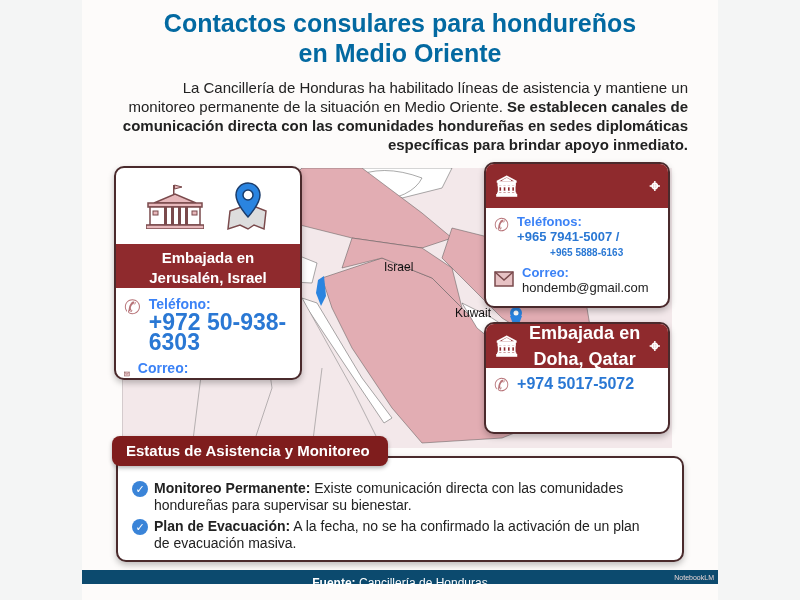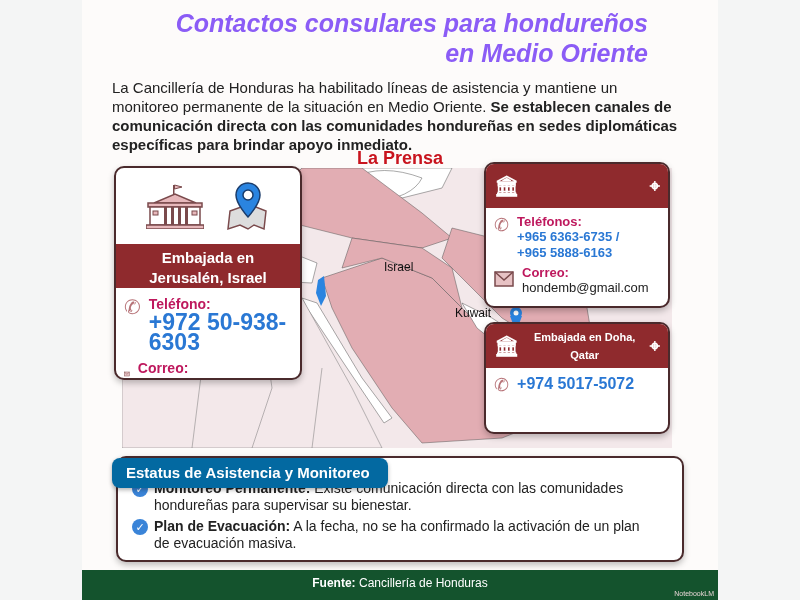--- a/index.html
+++ b/index.html
@@ -1,52 +1,51 @@
 <!DOCTYPE html>
 <html><head>
 <meta charset="utf-8">
 <style>
   * { box-sizing: border-box; margin: 0; padding: 0; }
   html, body { width: 800px; height: 600px; overflow: hidden; }
   body { background: #f4f5f5; font-family: "Liberation Sans", "DejaVu Sans", sans-serif; position: relative; }
   .panel { position: absolute; left: 82px; top: 0; width: 636px; height: 600px; background: #fdfbfa; }
-  .title { position: absolute; left: 0; top: 8px; width: 636px; text-align: right; color: #8b5cf6; font-weight: bold; font-size: 25px; line-height: 30px; font-style: italic; }
-  .intro { position: absolute; left: 30px; top: 78px; width: 576px; text-align: left; color: #222; font-size: 15px; line-height: 19px; }
+  .title { position: absolute; left: 0; top: 8px; width: 636px; text-align: center; color: #0369a1; font-weight: bold; font-size: 25px; line-height: 30px; }
+  .intro { position: absolute; left: 30px; top: 78px; width: 576px; text-align: right; color: #222; font-size: 15px; line-height: 19px; }
   .intro b { font-weight: bold; }
   .brand { position: absolute; left: 0; top: 148px; width: 636px; text-align: center; color: #c8141e; font-weight: bold; font-size: 18px; }
   .map { position: absolute; left: 40px; top: 168px; width: 550px; height: 280px; background: #f2e6e8; overflow: hidden; }
   .map svg { position: absolute; left: 0; top: 0; }
   .map-label { position: absolute; font-size: 12px; font-weight: normal; color: #111; }
   .card { position: absolute; background: #fff; border: 2px solid #4a2a2c; border-radius: 10px; box-shadow: 0 3px 6px rgba(0,0,0,.25); overflow: hidden; }
   .card-head { background: #8f2a2d; color: #fff; font-weight: bold; text-align: center; }
-  .lbl { font-weight: bold; color: #be185d; }
+  .lbl { font-weight: bold; color: #3b82f6; }
   .phone { color: #2a78d4; font-weight: bold; }
   .email { color: #222; }
   .row { display: flex; align-items: flex-start; gap: 8px; }
   .status { position: absolute; left: 34px; top: 456px; width: 568px; height: 106px; background: #fff; border: 2px solid #4a2a2c; border-radius: 10px; box-shadow: 0 3px 6px rgba(0,0,0,.25); }
-  .status-head { position: absolute; left: 30px; top: 458px; width: 276px; height: 30px; background: #0369a1; color: #fff; font-weight: bold; font-size: 15px; line-height: 30px; padding-left: 14px; border-radius: 8px; box-shadow: 0 2px 4px rgba(0,0,0,.3); }
+  .status-head { position: absolute; left: 30px; top: 436px; width: 276px; height: 30px; background: #7f1d1d; color: #fff; font-weight: bold; font-size: 15px; line-height: 30px; padding-left: 14px; border-radius: 8px; box-shadow: 0 2px 4px rgba(0,0,0,.3); }
   .status-item { position: absolute; left: 14px; font-size: 14px; line-height: 17px; color: #222; width: 520px; display: flex; gap: 6px; }
   .check { flex: 0 0 16px; width: 16px; height: 16px; border-radius: 50%; background: #3a84d8; color: #fff; font-size: 11px; line-height: 16px; text-align: center; margin-top: 1px; }
-  .footer { position: absolute; left: 0; top: 570px; width: 636px; height: 30px; background: #14532d; color: #fff; text-align: center; font-size: 12px; line-height: 26px; }
+  .footer { position: absolute; left: 0; top: 570px; width: 636px; height: 14px; background: #0c4a6e; color: #fff; text-align: center; font-size: 12px; line-height: 26px; }
   .footer b { font-weight: bold; }
   .nlm { position: absolute; right: 4px; bottom: 2px; font-size: 7px; line-height: 8px; color: #e8d6d6; }
 </style>
 </head>
 <body>
 
 <div class="panel">
 
   <div class="title" style="padding:0 70px;">Contactos consulares para hondureños en Medio Oriente</div>
 
   <div class="intro">
     <span>La Cancillería de Honduras ha habilitado líneas de asistencia y mantiene un monitoreo permanente de la situación en Medio Oriente.</span>
     <b>Se establecen canales de comunicación directa con las comunidades hondureñas en sedes diplomáticas específicas para brindar apoyo inmediato.</b>
   </div>
 
-  <div class="brand">La Prensa</div>
 
   <div class="map">
     <svg width="550" height="280" viewBox="0 0 550 280">
       <rect x="0" y="0" width="550" height="280" fill="#f3e8ea"></rect>
 
       <path d="M230 0 L330 0 L320 20 L280 30 L250 22 Z" fill="#ffffff" stroke="#555" stroke-width="0.5"></path>
       <path d="M230 10 Q260 -5 300 10 Q290 30 250 34 Q225 30 230 10Z" fill="#fff" stroke="#555" stroke-width="0.5"></path>
       <path d="M400 10 Q420 40 410 80 Q395 70 392 40 Z" fill="#fff" stroke="#555" stroke-width="0.5"></path>
 
       <path d="M180 0 L240 0 L300 45 L330 70 L300 80 L230 70 L170 55 L140 60 L150 30 Z" fill="#e2adb3" stroke="#555" stroke-width="0.5"></path>
@@ -132,41 +131,41 @@
   <div class="card" style="left:402px; top:162px; width:186px; height:146px;">
     <div class="card-head" style="height:44px; display:flex; align-items:center; justify-content:space-between; padding:0 8px;">
       <span style="font-size:20px;">🏛</span>
       <span style="font-size:18px;">⌖</span>
     </div>
     <div style="padding:6px 8px;">
       <div class="row">
         <span style="color:#b77378; font-size:18px;">✆</span>
         <div>
           <div class="lbl" style="font-size:13px;">Teléfonos:</div>
-          <div class="phone" style="font-size:13px; line-height:16px;">+965 6363-6735 /</div>
-          <div class="phone" style="font-size:13px; line-height:16px;">+965 5888-6163</div>
+          <div class="phone" style="font-size:13px; line-height:16px;">+965 7941-5007 /</div>
+          <div class="phone" style="font-size:10px; line-height:16px;margin-left:33px;">+965 5888-6163</div>
         </div>
       </div>
       <div class="row" style="margin-top:4px;">
         <svg width="20" height="16" viewBox="0 0 20 16" style="margin-top:6px;">
             <rect x="1" y="1" width="18" height="14" fill="#e7c2c4" stroke="#7a4a4c" stroke-width="1.5"></rect>
             <path d="M1 1 L10 9 L19 1" fill="none" stroke="#7a4a4c" stroke-width="1.5"></path>
           </svg>
         <div>
           <div class="lbl" style="font-size:13px;">Correo:</div>
           <div class="email" style="font-size:13px;">hondemb@gmail.com</div>
         </div>
       </div>
     </div>
   </div>
 
   <div class="card" style="left:402px; top:322px; width:186px; height:112px;">
     <div class="card-head" style="height:44px; display:flex; align-items:center; justify-content:space-between; padding:0 8px;">
       <span style="font-size:20px;">🏛</span>
-      <span style="font-size:11px; line-height:18px;">Embajada en Doha, Qatar</span>
+      <span style="font-size:18px; line-height:26px;">Embajada en Doha, Qatar</span>
       <span style="font-size:18px;">⌖</span>
     </div>
     <div style="padding:6px 8px;">
       <div class="row">
         <span style="color:#b77378; font-size:18px;">✆</span>
         <div>
           <div class="phone" style="font-size:16px; line-height:20px;">+974 5017-5072</div>
         </div>
       </div>
     </div>

